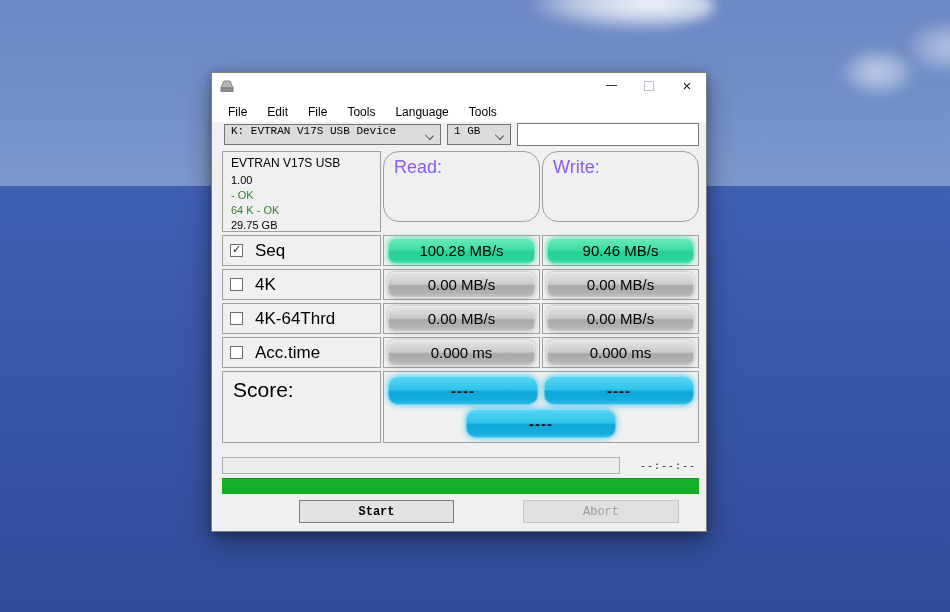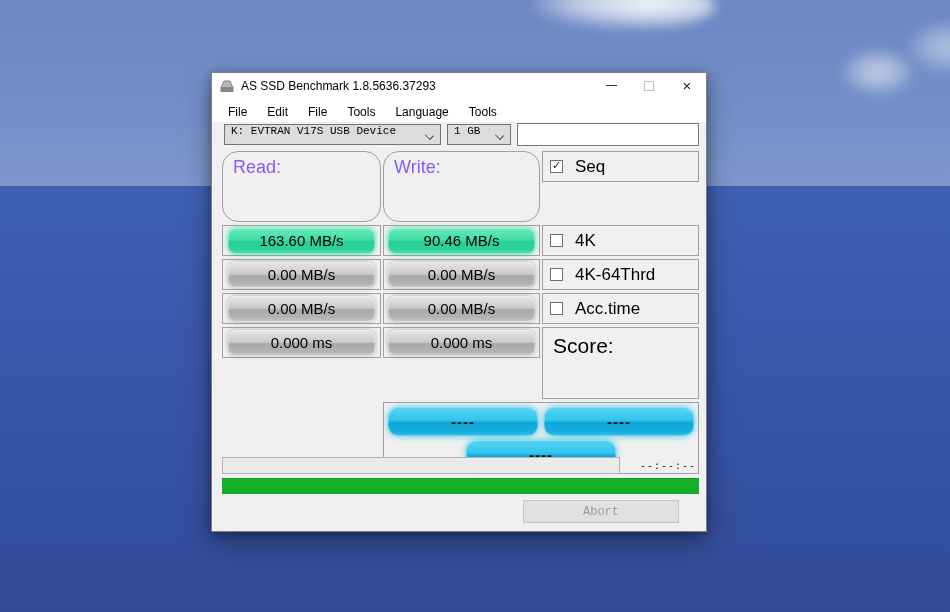--- a/index.html
+++ b/index.html
@@ -105,21 +105,20 @@
   <div class="cloud cloud-2"></div>
   <div class="cloud cloud-3"></div>
 
   <div class="win">
 
     <div class="titlebar">
       <svg class="title-icon" viewBox="0 0 16 14">
         <path d="M2 9 L5 2 L11 2 L14 9 Z" fill="#b9b9b9" stroke="#6f6f6f" stroke-width="0.8"></path>
         <rect x="2" y="9" width="12" height="3.5" fill="#8f8f8f" stroke="#6f6f6f" stroke-width="0.8"></rect>
       </svg>
-      <span class="title-text">AS SSD Benchmark 1.8.5636.37293</span>
       <div class="cap-btns">
         <div class="cap-btn">
             <span class="min-glyph"></span>
           </div>
         <div class="cap-btn">
             <span class="max-glyph"></span>
           </div>
         <div class="cap-btn">
             <span class="close-glyph">×</span>
           </div>
@@ -142,29 +141,36 @@
         <span class="chev"></span>
       </div>
       <div class="combo combo-size">
         <span>1 GB</span>
         <span class="chev"></span>
       </div>
       <input class="txtfield" value="" style="">
 
       <div class="bench">
 
+        <div class="cell cell-info">
+          <div class="info-device">EVTRAN V17S USB</div>
+          <div class="info-line">1.00</div>
+          <div class="info-ok" style="color:#378037;">- OK</div>
+          <div class="info-ok" style="color:#378037;">64 K - OK</div>
+          <div class="info-line">29.75 GB</div>
+        </div>
         <div class="cell cell-hdr">Read:</div>
         <div class="cell cell-hdr">Write:</div>
 
         <div class="cell cell-label">
           <span class="cb checked"></span>
           <span>Seq</span>
         </div>
         <div class="cell cell-val">
-          <div class="pill pill-done">163.60 MB/s</div>
+          <div class="pill pill-done">100.28 MB/s</div>
         </div>
         <div class="cell cell-val">
           <div class="pill pill-done">90.46 MB/s</div>
         </div>
 
         <div class="cell cell-label">
           <span class="cb"></span>
           <span>4K</span>
         </div>
         <div class="cell cell-val">
@@ -203,16 +209,17 @@
             <div class="score-pill">----</div>
           </div>
           <div class="score-pill">----</div>
         </div>
       </div>
 
       <div class="progress-track"></div>
       <div class="elapsed">--:--:--</div>
       <div class="greenbar"></div>
 
+      <div class="btn btn-start">Start</div>
       <div class="btn btn-abort">Abort</div>
     </div>
   </div>
 </div>
 
 </body></html>

